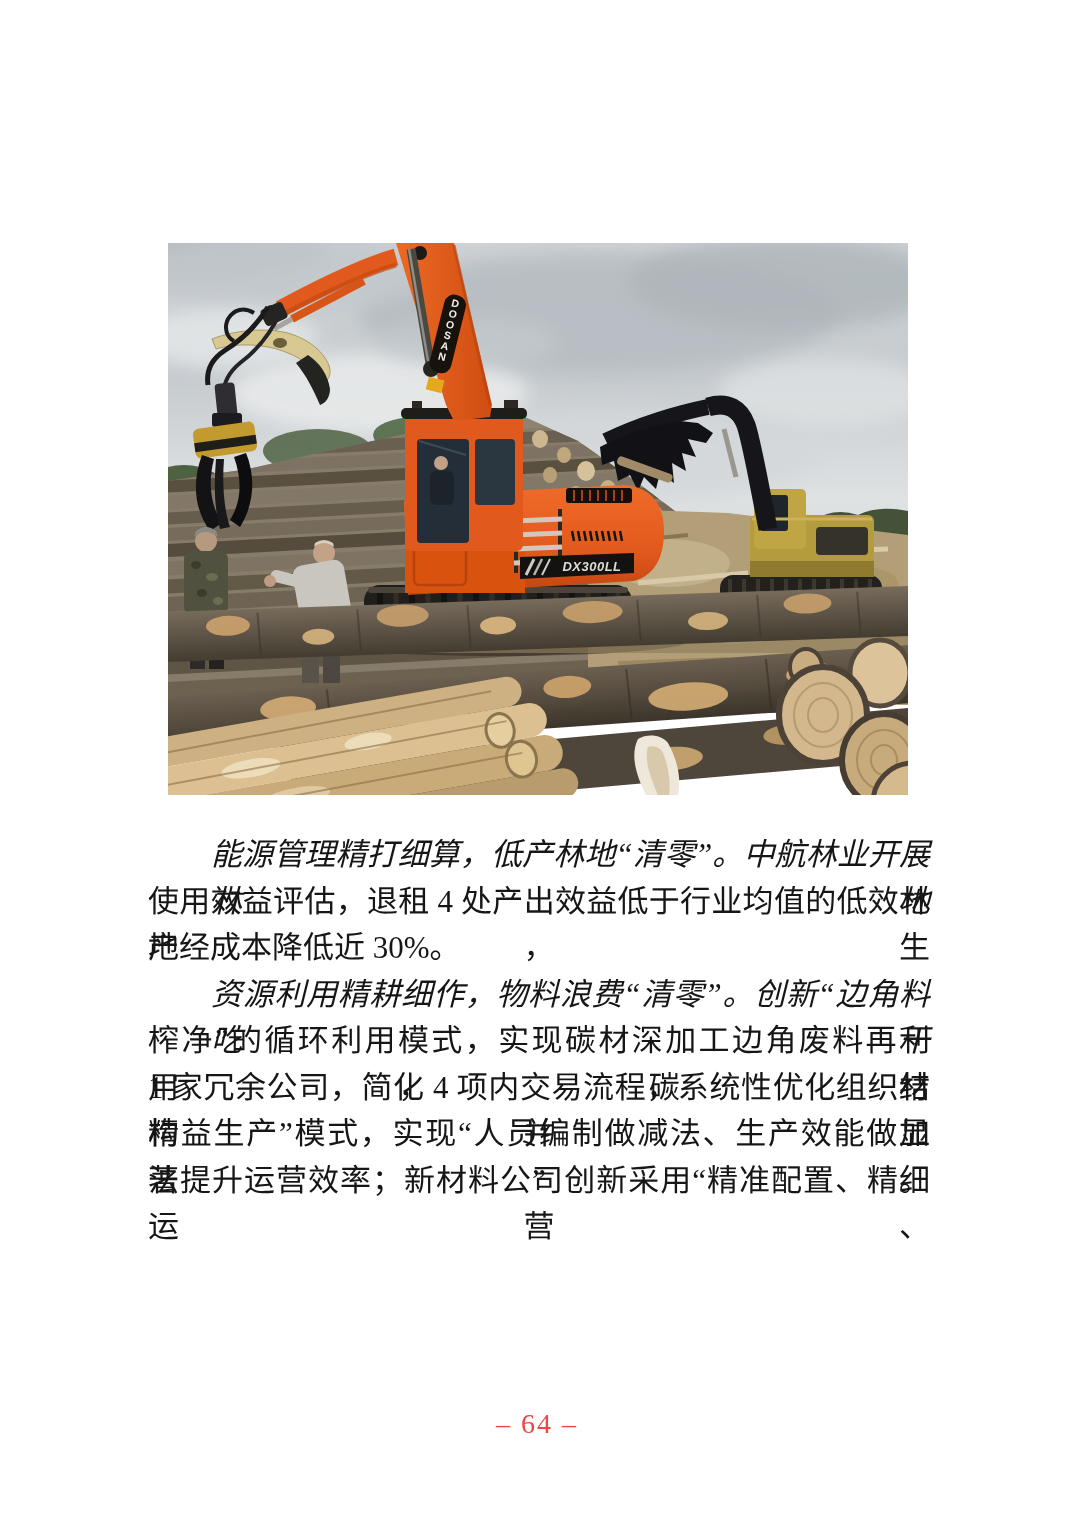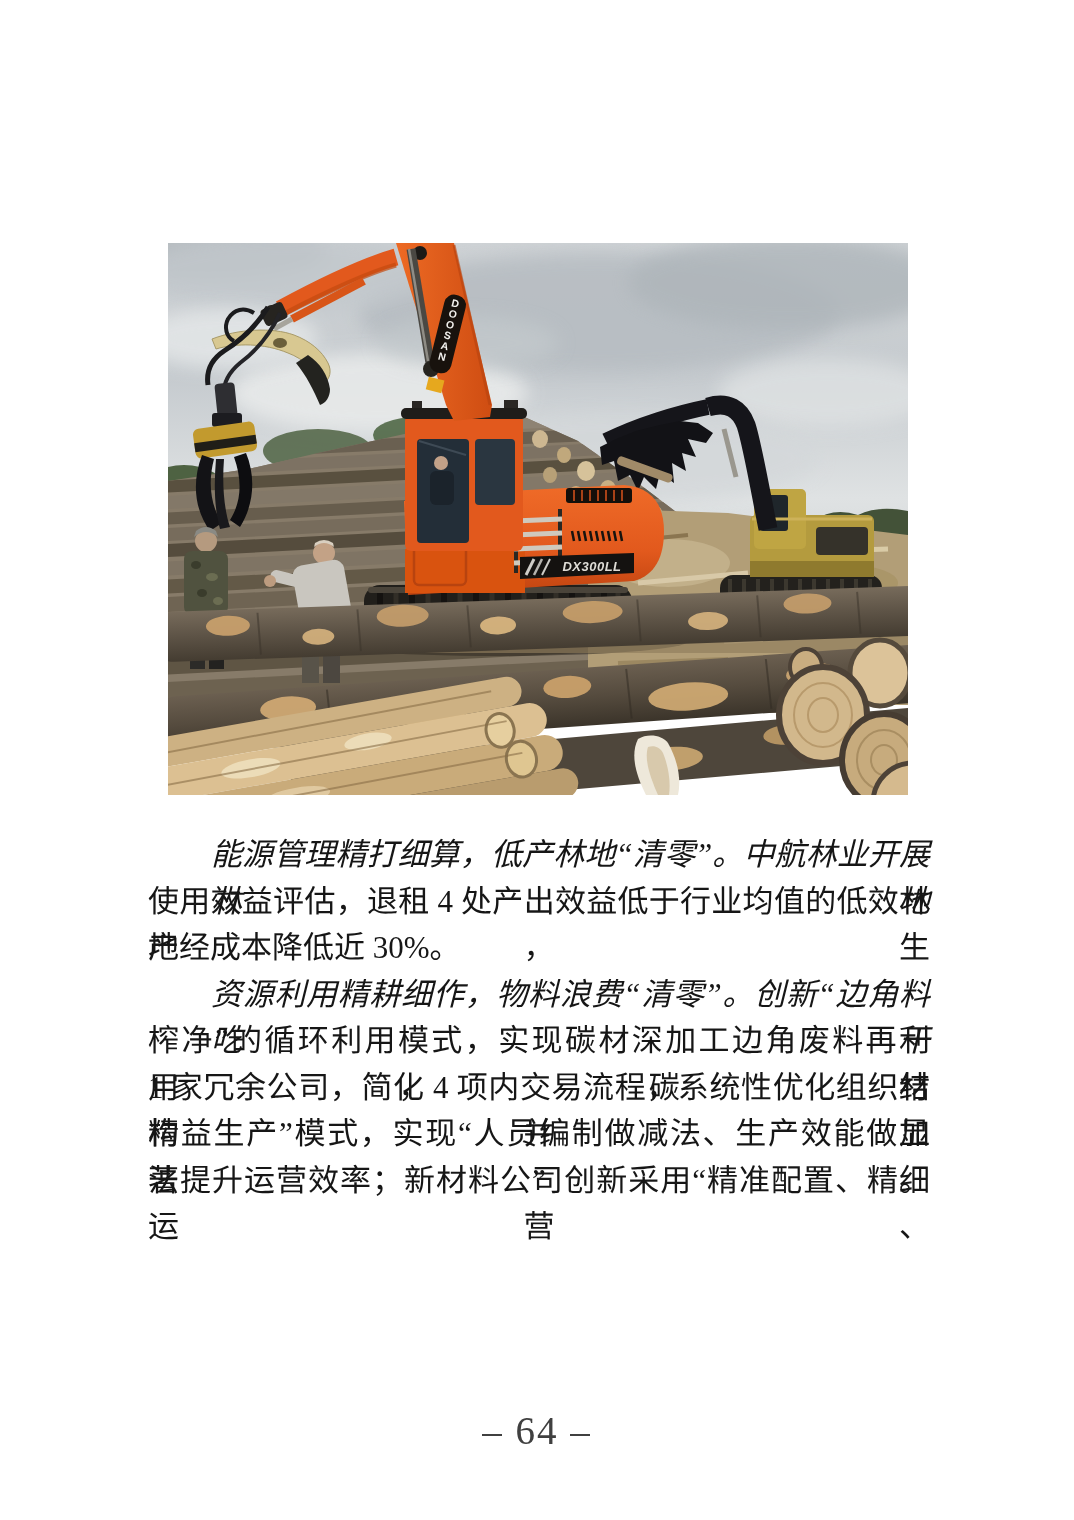--- a/index.html
+++ b/index.html
@@ -34,23 +34,23 @@
     position:absolute;
     left:168px;top:243px;
     width:740px;height:552px;
     margin:0;padding:0;
   }
   .photo svg{display:block;width:740px;height:552px;}
   .page-number{
     position:absolute;
     left:0;right:0;top:1408px;
     text-align:center;
-    font-size:39px;
+    font-size:28px;
     letter-spacing:2px;
-    color:#404040;
+    color:#ef4444;
   }
   .boom-letter{
     font-family:"Liberation Sans","DejaVu Sans",sans-serif;
     font-weight:bold;
     font-size:10.5px;
     fill:#f2f1ee;
   }
   .model-label{
     font-family:"Liberation Sans","DejaVu Sans",sans-serif;
     font-weight:bold;

